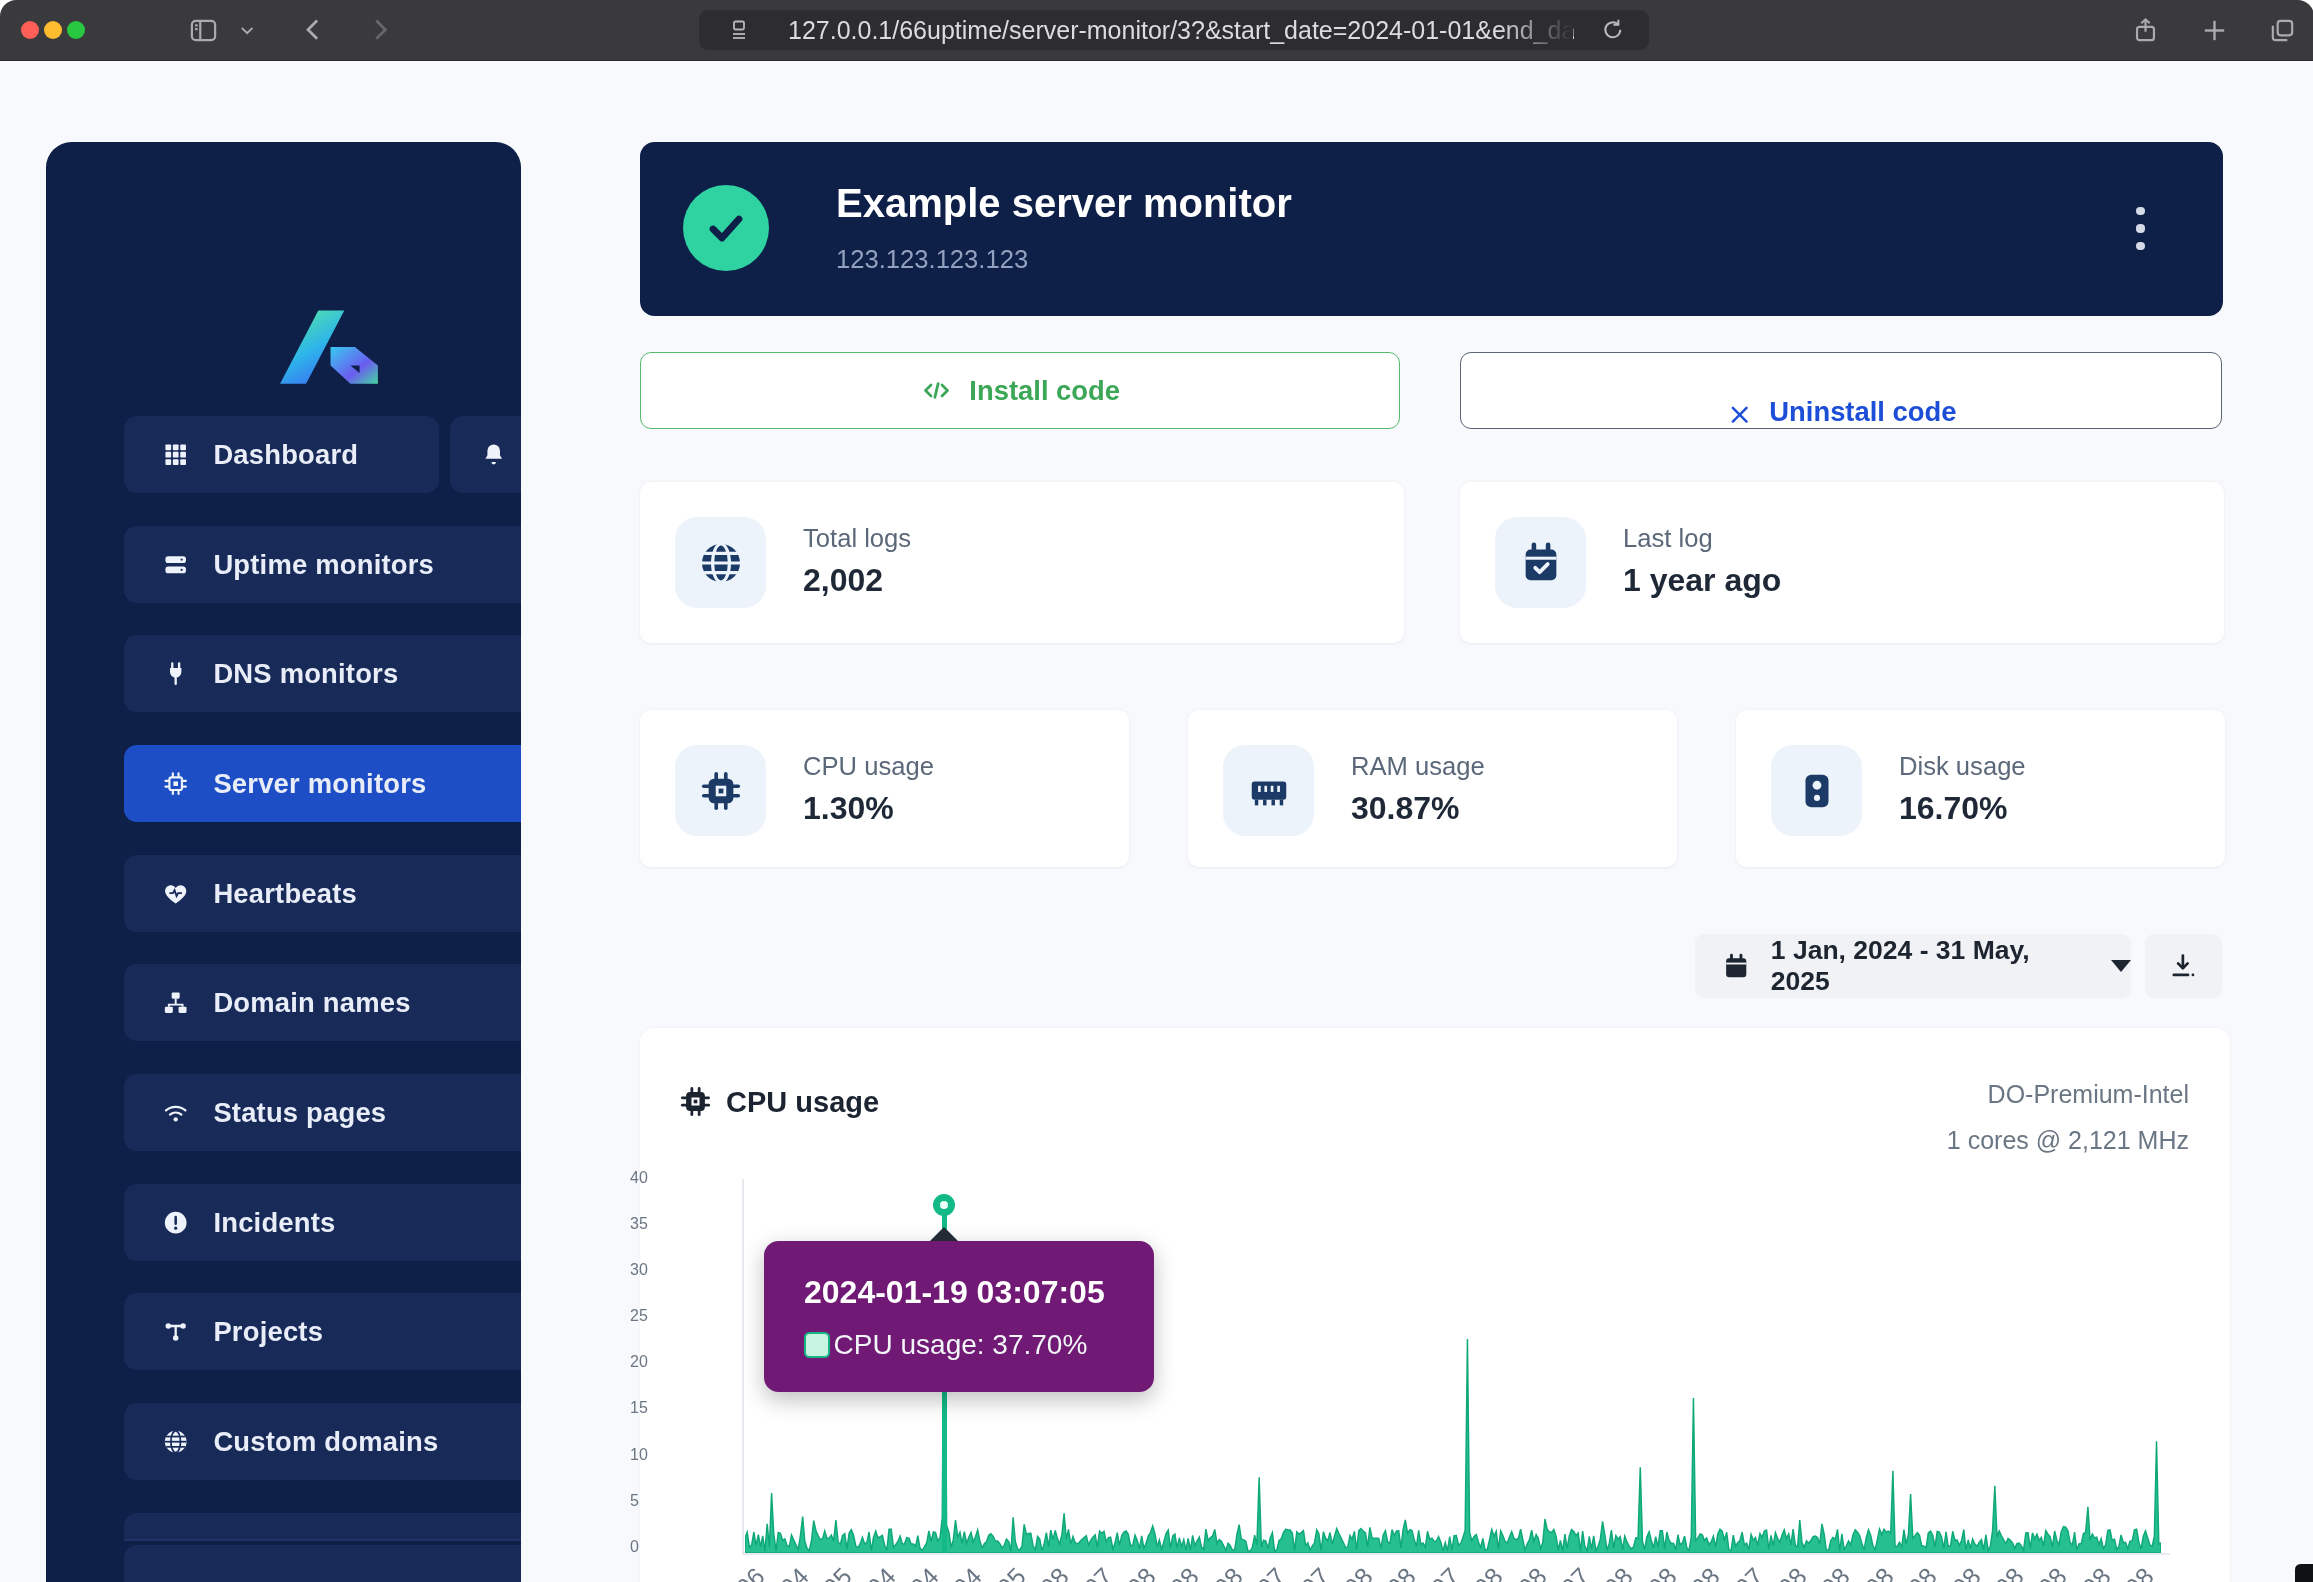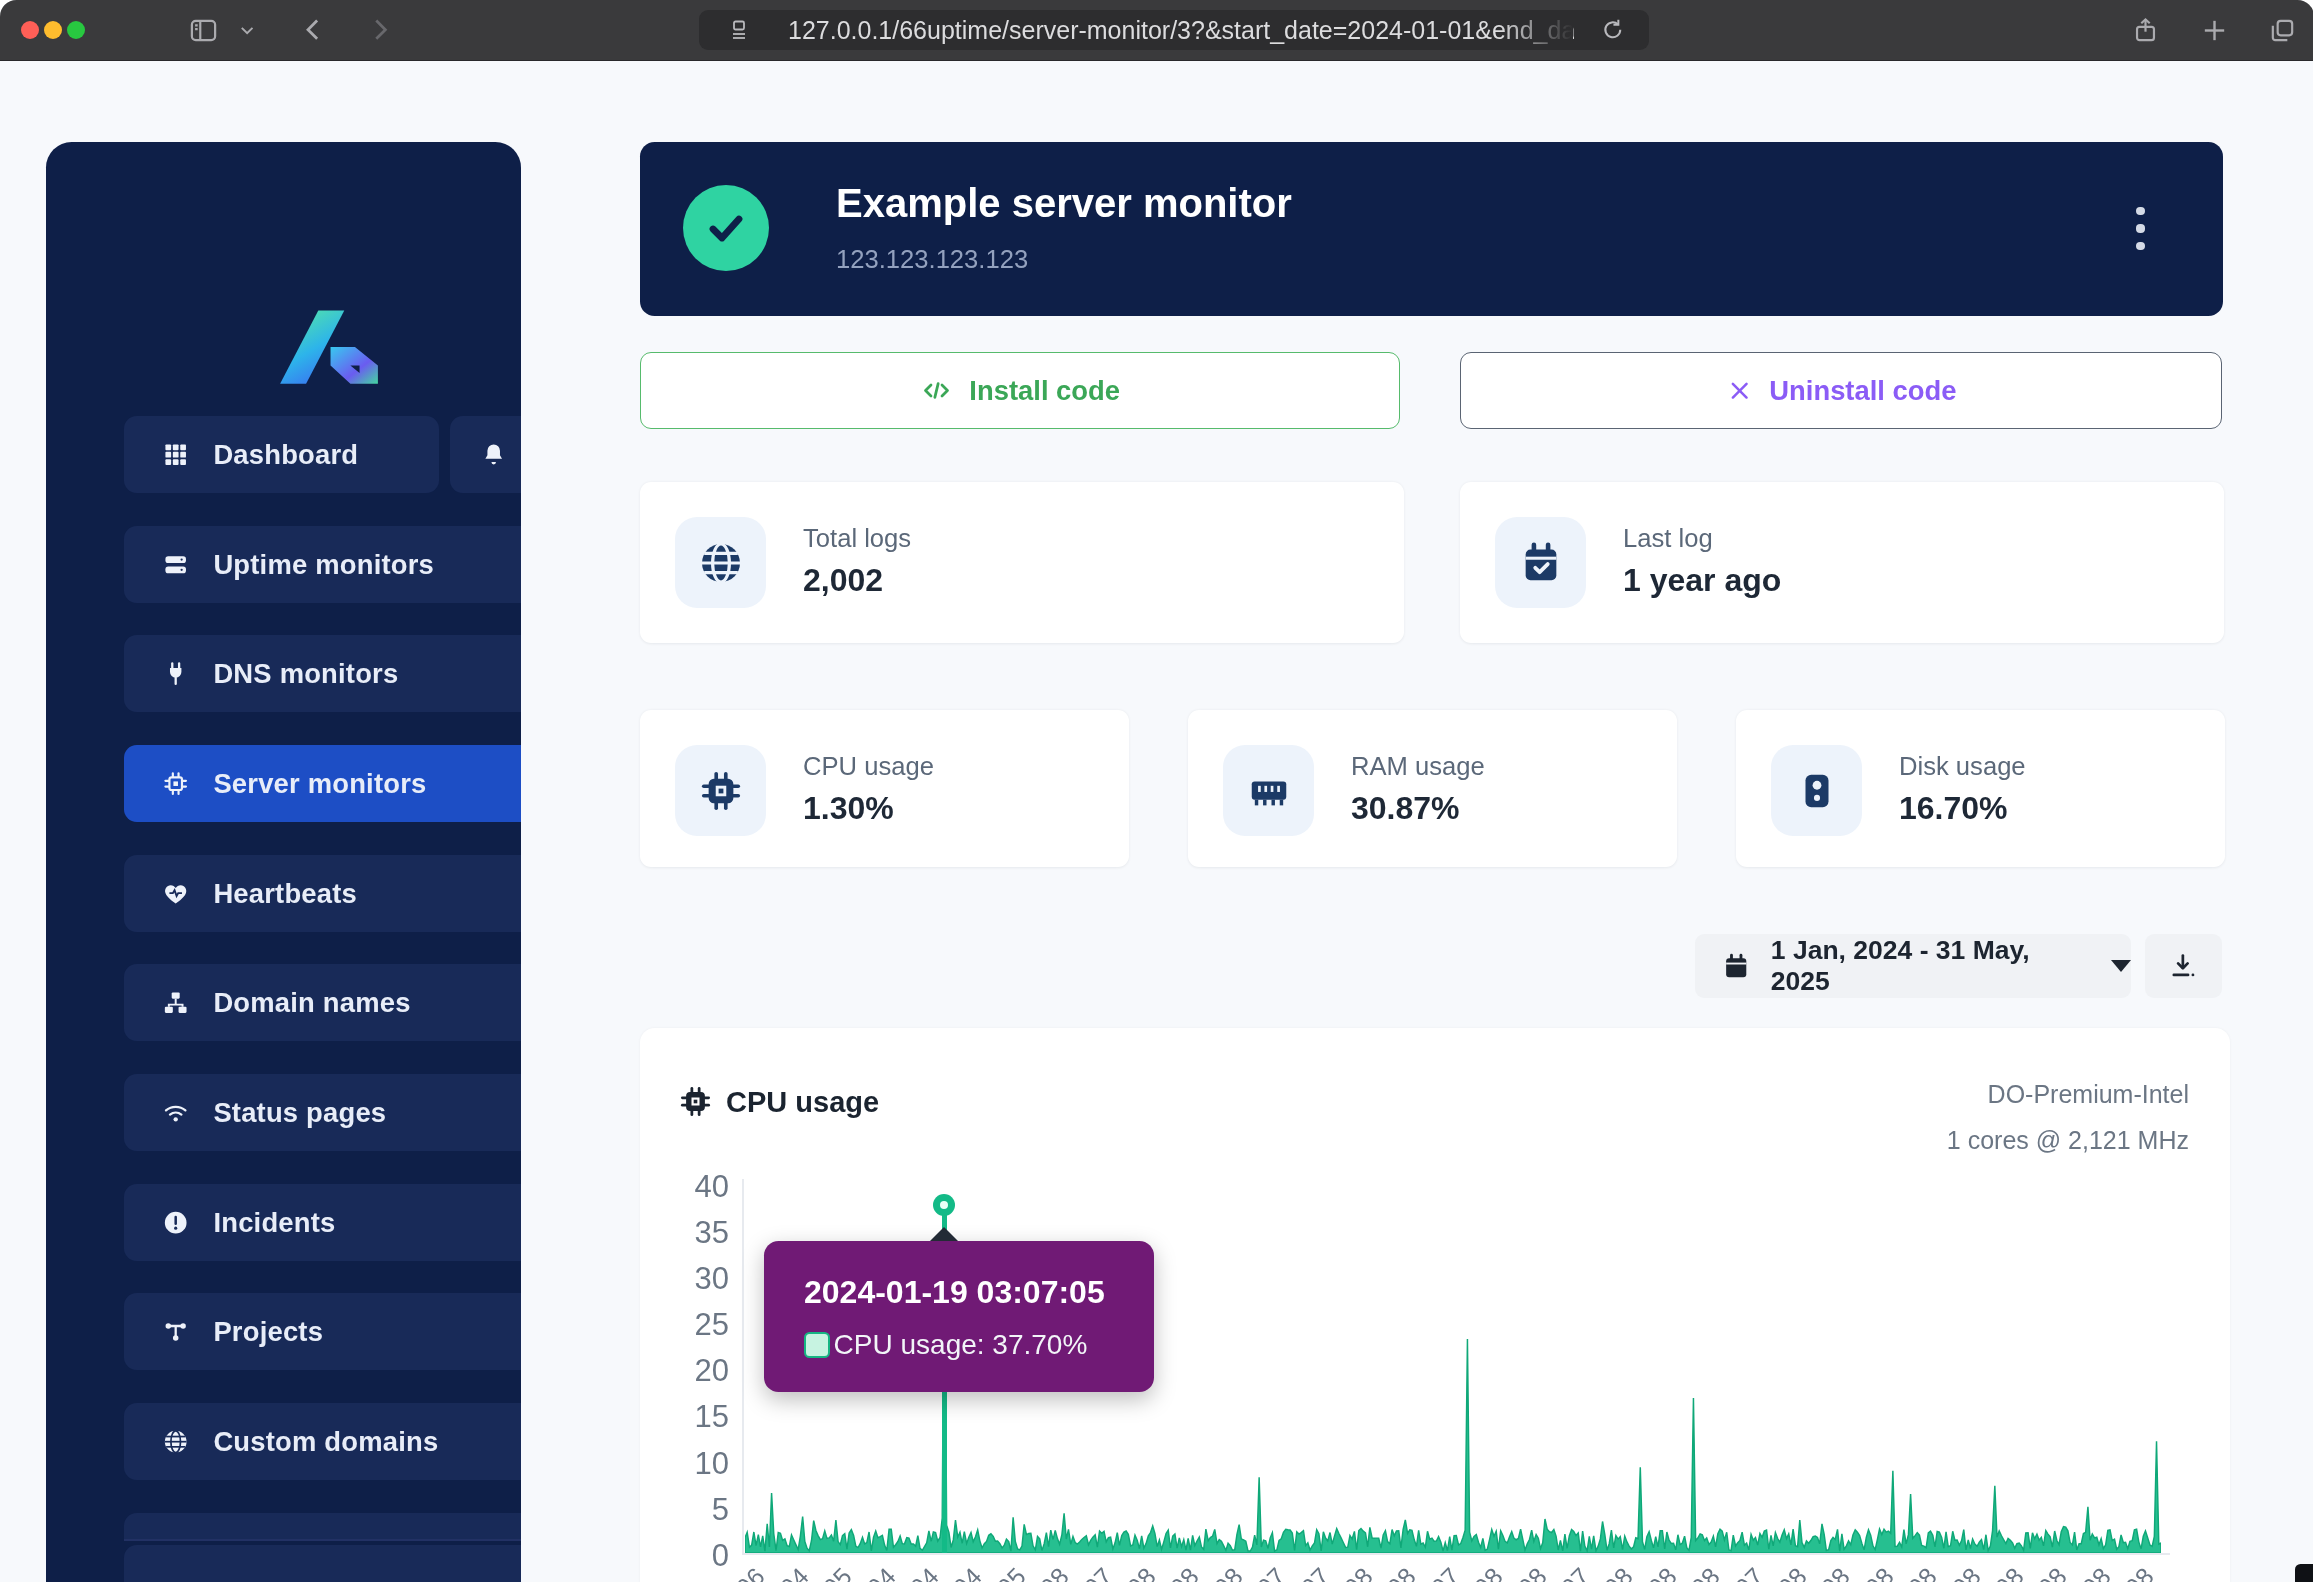--- a/index.html
+++ b/index.html
@@ -25,37 +25,37 @@
   #profile{position:absolute;left:78px;top:1403px;width:413px;height:110px;border-radius:12.8px;background:var(--item-bg);display:flex;align-items:center;padding-left:24px;box-sizing:border-box;}
   
   #header-card{position:absolute;left:640px;top:142px;width:1583px;height:174px;border-radius:14.6px;background:var(--navy);}
   #check-circle{position:absolute;left:683px;top:185px;width:86px;height:86px;border-radius:50%;background:var(--check-green);display:flex;align-items:center;justify-content:center;}
   #monitor-title{position:absolute;left:836px;top:181px;color:#ffffff;font-size:40px;font-weight:700;}
   #monitor-ip{position:absolute;left:836px;top:245px;color:#93a1be;font-size:25.6px;}
   #kebab{position:absolute;left:2122px;top:194px;width:37px;height:69px;display:flex;flex-direction:column;align-items:center;justify-content:center;gap:9.1px;}
   .kdot{width:8.2px;height:8.2px;border-radius:50%;background:#d4dae6;}
   .big-btn{position:absolute;top:352px;height:77px;border-radius:11px;background:#ffffff;display:flex;align-items:center;justify-content:center;gap:16.4px;font-size:27.4px;font-weight:700;box-sizing:border-box;}
   #install-btn{left:640px;width:760px;border:1.8px solid var(--green-border);color:var(--green-text);}
-  #uninstall-btn{left:1460px;width:762px;border:1.8px solid #5a6473;color:#8b5cf6;}
+  #uninstall-btn{left:1460px;width:762px;border:1.8px solid #5a6473;color:#1d4ed8;align-items:flex-end;}
   .stat-card{position:absolute;background:#fff;border-radius:11px;box-shadow:0 0.9px 2.7px rgba(16,24,40,.07);}
   .stat-tile{position:absolute;left:35px;top:35px;width:91px;height:91px;border-radius:22px;background:#edf3fb;display:flex;align-items:center;justify-content:center;color:var(--icon-navy);}
   .stat-label{position:absolute;left:163px;top:42px;font-size:25.6px;color:#5b6879;}
   .stat-value{position:absolute;left:163px;top:80px;font-size:32px;font-weight:700;color:#1e2836;}
   #date-chip{position:absolute;left:1695px;top:934px;width:436px;height:64px;border-radius:9.1px;background:#f0f2f5;display:flex;align-items:center;padding-left:27.4px;box-sizing:border-box;gap:20px;color:#1d2530;}
   #date-chip span{font-size:26.5px;font-weight:700;}
   #date-caret{width:0;height:0;border-left:10px solid transparent;border-right:10px solid transparent;border-top:12px solid #1d2530;margin-left:22px;}
   #dl-btn{position:absolute;left:2145px;top:934px;width:77px;height:64px;border-radius:9.1px;background:#f0f2f5;display:flex;align-items:center;justify-content:center;color:#1d2530;}
   
   #chart-card{position:absolute;left:640px;top:1028px;width:1590px;height:555px;border-radius:14.6px 14.6px 0 0;background:#ffffff;box-shadow:0 0.9px 2.7px rgba(16,24,40,.05);}
   #chart-title{position:absolute;left:726px;top:1086px;font-size:29px;font-weight:700;color:#1b2430;}
   #chart-title-icon{position:absolute;left:678px;top:1084px;color:#1b2430;}
   .chart-meta{position:absolute;width:457px;text-align:right;left:1732px;font-size:25px;color:#6b7684;}
   #axis-y{position:absolute;left:742px;top:1179px;width:1.8px;height:376px;background:#e7eaef;}
   #axis-x{position:absolute;left:742px;top:1553px;width:1428px;height:1.8px;background:#e7eaef;}
-  .ytick{position:absolute;left:630px;width:99px;text-align:right;font-size:31px;color:#6b7684;}
+  .ytick{position:absolute;left:630px;width:99px;font-size:16px;color:#6b7684;}
   .xtick{position:absolute;width:55px;text-align:right;font-size:25px;color:#6b7684;transform:rotate(-45deg);transform-origin:100% 0;}
   #spike-line{position:absolute;width:4.6px;background:var(--chart-green);z-index:2;}
   #spike-dot{position:absolute;width:22px;height:22px;border-radius:50%;background:var(--chart-green);z-index:3;display:flex;align-items:center;justify-content:center;}
   #spike-dot::after{content:"";width:8.2px;height:8.2px;border-radius:50%;background:#eafff6;}
   #tooltip{position:absolute;left:764px;top:1241px;width:390px;height:151px;border-radius:14.6px;background:#701a75;z-index:4;box-shadow:0 7.3px 22px rgba(0,0,0,.25);}
   #tooltip-arrow{position:absolute;top:-13.7px;width:0;height:0;border-left:14.6px solid transparent;border-right:14.6px solid transparent;border-bottom:14.6px solid #232b36;}
   #tooltip-title{position:absolute;left:40px;top:33px;color:#ffffff;font-size:32px;font-weight:700;}
   #tooltip-row{position:absolute;left:40px;top:88px;display:flex;align-items:center;gap:4px;}
   #tooltip-swatch{width:25.6px;height:25.6px;border-radius:5.5px;background:#c7f3e1;border:2.7px solid #16b583;box-sizing:border-box;}
   #tooltip-text{color:#f2f5f8;font-size:28px;}

